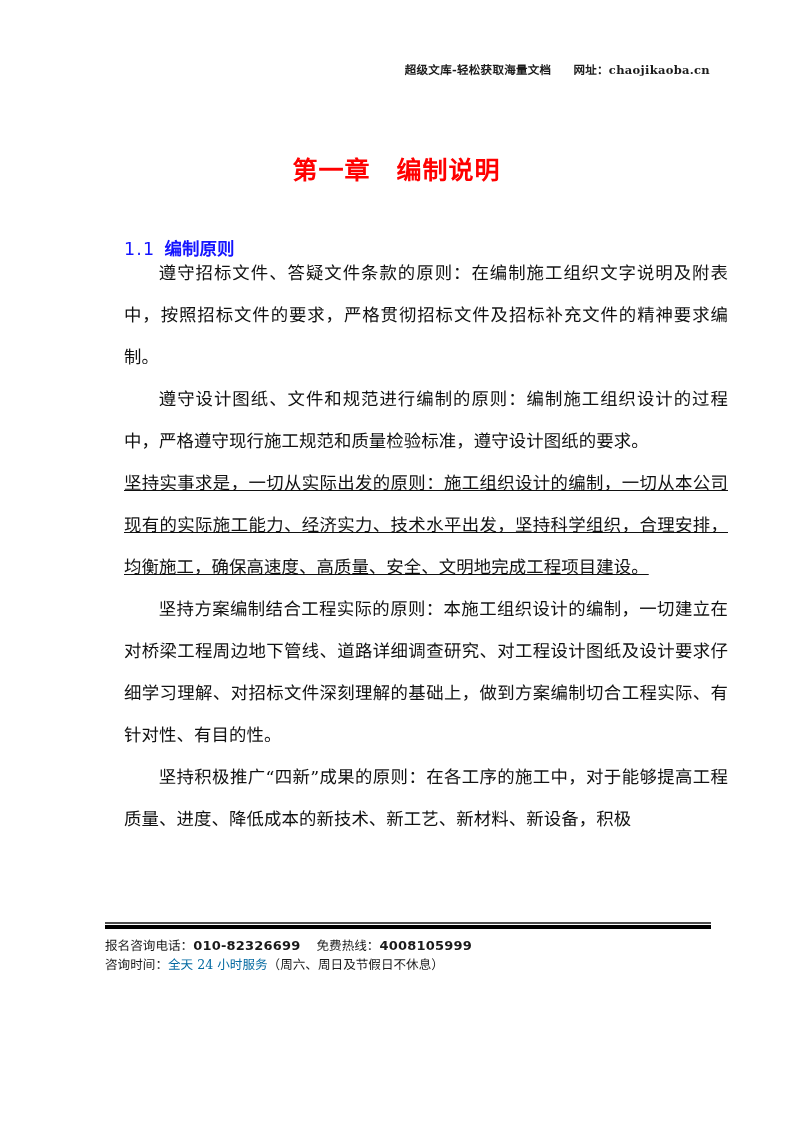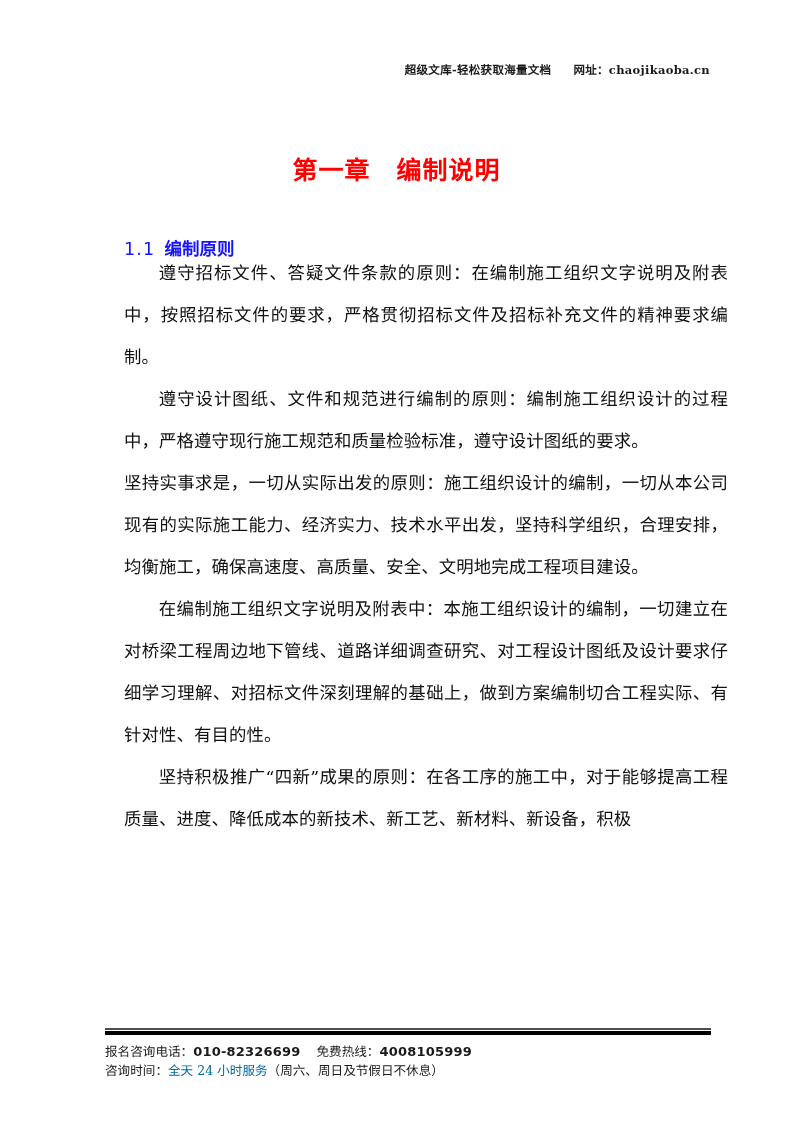--- a/index.html
+++ b/index.html
@@ -97,27 +97,28 @@
     font-size: 17.4px;
     line-height: 42px;
     text-align: justify;
     text-justify: inter-ideograph;
     color: #111111;
     text-indent: 2em;
     letter-spacing: 0.1px;
   }
   .para.no-indent {
     text-indent: 0;
+    text-decoration: underline;
   }
 
   
   .footer {
     position: absolute;
     left: 105px;
-    top: 1028px;
+    top: 922px;
     width: 606px;
   }
   .footer-rule-thin {
     height: 2px;
     background: #4d4d4d;
     width: 100%;
   }
   .footer-rule-gap {
     height: 1px;
     background: #ffffff;
@@ -161,21 +162,21 @@
   </h1>
 
   <h2 class="section-heading">
     <span class="sec-num">1.1</span><span class="sec-gap"></span><span>编制原则</span>
   </h2>
 
   <div class="body-block">
     <p class="para">遵守招标文件、答疑文件条款的原则：在编制施工组织文字说明及附表中，按照招标文件的要求，严格贯彻招标文件及招标补充文件的精神要求编制。</p>
     <p class="para">遵守设计图纸、文件和规范进行编制的原则：编制施工组织设计的过程中，严格遵守现行施工规范和质量检验标准，遵守设计图纸的要求。</p>
     <p class="para no-indent">坚持实事求是，一切从实际出发的原则：施工组织设计的编制，一切从本公司现有的实际施工能力、经济实力、技术水平出发，坚持科学组织，合理安排，均衡施工，确保高速度、高质量、安全、文明地完成工程项目建设。</p>
-    <p class="para">在编制施工组织文字说明及附表中：本施工组织设计的编制，一切建立在对桥梁工程周边地下管线、道路详细调查研究、对工程设计图纸及设计要求仔细学习理解、对招标文件深刻理解的基础上，做到方案编制切合工程实际、有针对性、有目的性。</p>
+    <p class="para">坚持方案编制结合工程实际的原则：本施工组织设计的编制，一切建立在对桥梁工程周边地下管线、道路详细调查研究、对工程设计图纸及设计要求仔细学习理解、对招标文件深刻理解的基础上，做到方案编制切合工程实际、有针对性、有目的性。</p>
     <p class="para">坚持积极推广“四新”成果的原则：在各工序的施工中，对于能够提高工程质量、进度、降低成本的新技术、新工艺、新材料、新设备，积极</p>
   </div>
 
   <div class="footer">
     <div class="footer-rule-thin"></div>
     <div class="footer-rule-gap"></div>
     <div class="footer-rule-thick"></div>
     <div class="footer-lines">
       <div><span>报名咨询电话：</span><span class="num">010-82326699</span><span class="ft-gap"></span><span>免费热线：</span><span class="num">4008105999</span></div>
       <div><span>咨询时间：</span><span class="hot">全天 24 小时服务</span><span>（周六、周日及节假日不休息）</span></div>

